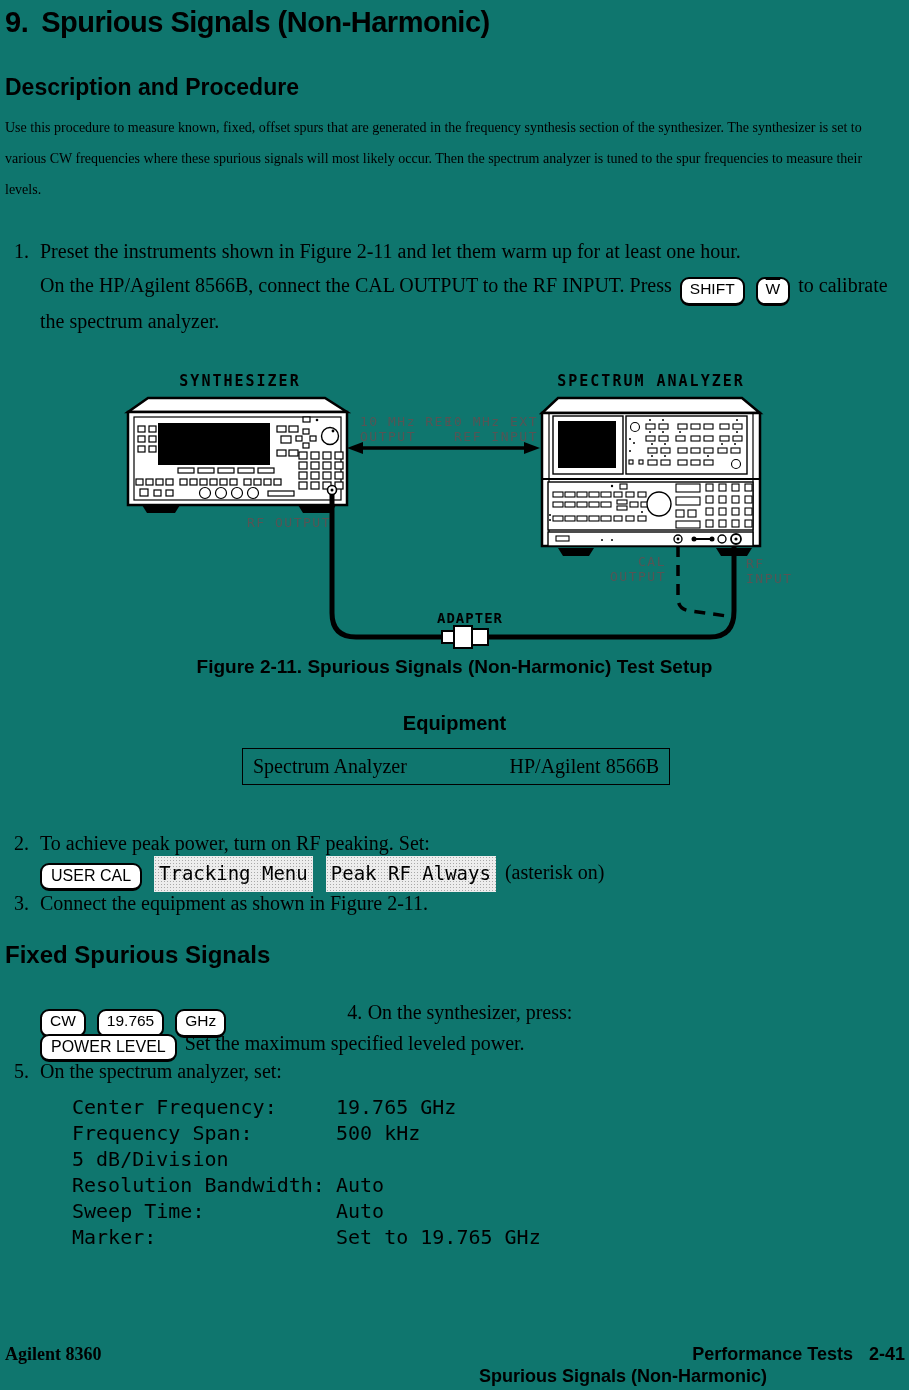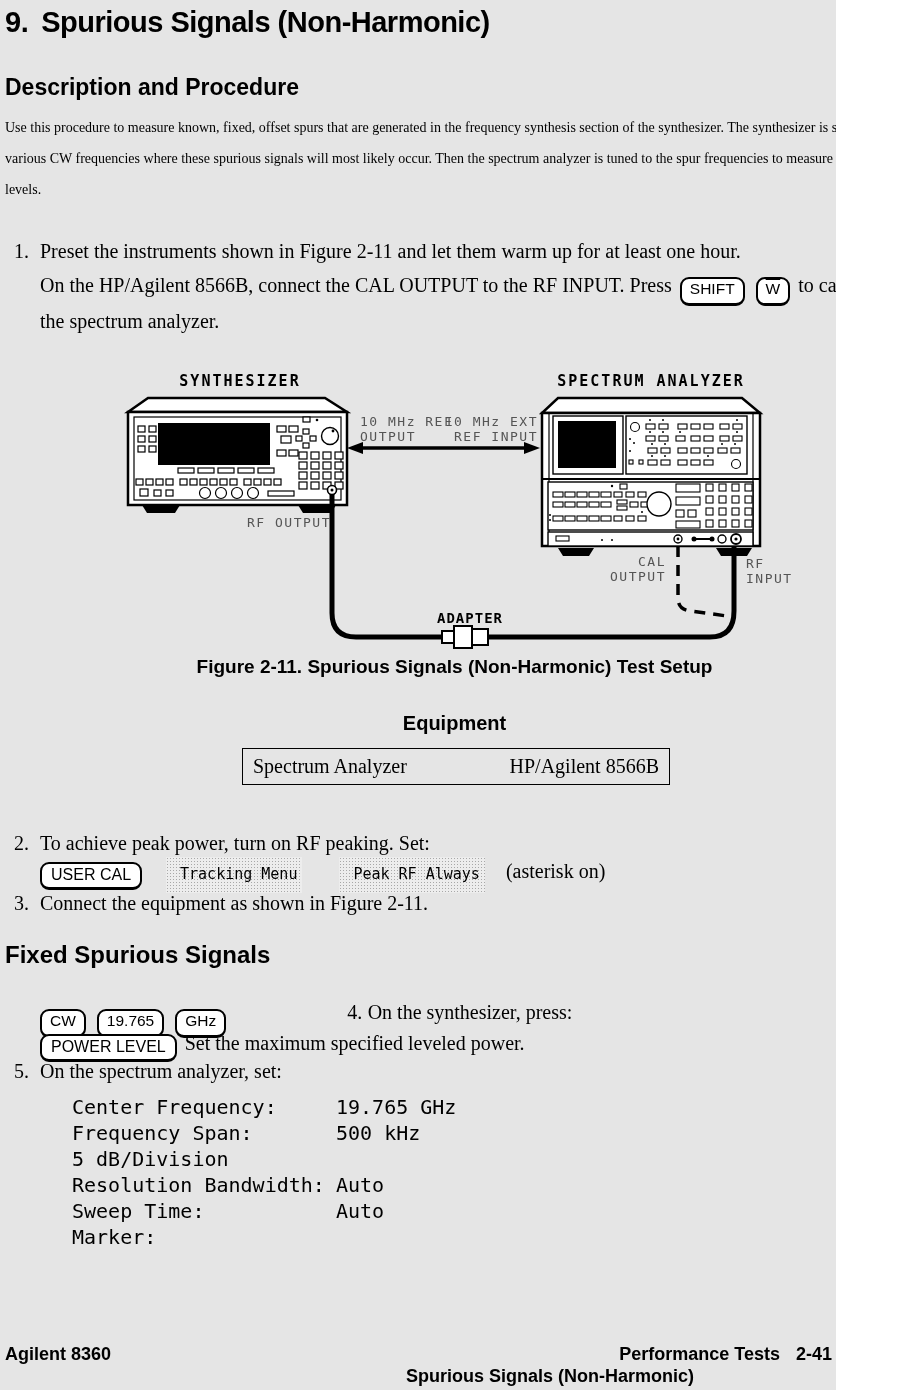--- a/index.html
+++ b/index.html
@@ -1,16 +1,16 @@
 <!DOCTYPE html>
 <html><head>
 <meta charset="utf-8">
 <style>
   html,body{margin:0;padding:0;background:#fff;}
-  #page{position:relative;width:836px;height:1390px;background:#e5e5e5;overflow:hidden;
+  #page{position:relative;width:909px;height:1390px;background:#0f766e;overflow:hidden;
         font-family:"Liberation Serif",serif;color:#000;}
 
   
   .h1{position:absolute;left:5px;top:6px;font-family:"Liberation Sans",sans-serif;
       font-weight:bold;font-size:29px;letter-spacing:-0.5px;white-space:nowrap;}
   .h1 .num{margin-right:13px;}
   .h2{position:absolute;left:5px;top:74px;font-family:"Liberation Sans",sans-serif;
       font-weight:bold;font-size:23px;}
   .h3{position:absolute;left:5px;top:941px;font-family:"Liberation Sans",sans-serif;
       font-weight:bold;font-size:24px;}
@@ -24,24 +24,24 @@
 
   
   .key{display:inline-block;border:2px solid #000;border-bottom-width:3px;border-radius:9px;
        padding:0 8px 4px 8px;margin:0 3px;background:#fff;
        font-family:"Liberation Sans",sans-serif;font-size:15.5px;line-height:20px;
        vertical-align:-2px;white-space:nowrap;}
   .key.big{font-size:16px;padding:1px 9px 2px 9px;}
   .key .ov{text-decoration:overline;}
 
   
-  .menu-item{display:inline-block;font-family:"DejaVu Sans Mono",monospace;font-size:15px;
+  .menu-item{display:inline-block;font-family:"DejaVu Sans Mono",monospace;font-size:19px;
        background-color:#ededed;
        background-image:radial-gradient(#a8a8a8 0.7px, rgba(0,0,0,0) 0.9px);
-       background-size:3px 3px;padding:2px 5px 3px 14px;margin:0 16px;vertical-align:-1px;}
+       background-size:3px 3px;padding:2px 5px 3px 5px;margin:0 4px;vertical-align:-1px;}
 
   
   .figure-wrap{position:absolute;left:0;top:360px;width:909px;height:300px;}
   .fig-title{font-family:"DejaVu Sans Mono",monospace;font-weight:bold;font-size:15px;
        letter-spacing:2px;fill:#000;}
   .fig-port{font-family:"DejaVu Sans Mono",monospace;font-size:13px;letter-spacing:1.5px;fill:#555;}
   .fig-adapter{font-family:"DejaVu Sans Mono",monospace;font-weight:bold;font-size:14px;
        letter-spacing:1px;fill:#000;}
   .caption{position:absolute;left:0;top:656px;width:909px;text-align:center;
        font-family:"Liberation Sans",sans-serif;font-weight:bold;font-size:19px;}
@@ -53,21 +53,21 @@
        border:1.5px solid #000;box-sizing:border-box;display:flex;align-items:center;
        justify-content:space-between;padding:0 10px;font-size:20px;}
 
   
   .settings{position:absolute;left:72px;top:1094px;font-family:"DejaVu Sans Mono",monospace;
        font-size:20px;}
   .settings .row{display:flex;height:26px;line-height:26px;}
   .settings .lbl{width:264px;}
 
   
-  .foot-left{position:absolute;left:5px;top:1344px;font-family:Liberation Sans, sans-serif;
+  .foot-left{position:absolute;left:5px;top:1344px;font-family:Liberation Serif, serif;
        font-weight:bold;font-size:18px;}
   .foot-right1{position:absolute;right:4px;top:1344px;font-family:"Liberation Sans",sans-serif;
        font-weight:bold;font-size:18px;}
   .foot-right1 .pg{margin-left:16px;}
   .foot-right2{position:absolute;right:142px;top:1366px;font-family:"Liberation Sans",sans-serif;
        font-weight:bold;font-size:18px;}
 </style>
 </head>
 <body>
 
@@ -413,20 +413,21 @@
     <div class="row">
       <span class="lbl">Resolution Bandwidth:</span>
       <span class="val">Auto</span>
     </div>
     <div class="row">
       <span class="lbl">Sweep Time:</span>
       <span class="val">Auto</span>
     </div>
     <div class="row">
       <span class="lbl">Marker:</span>
+      <span class="val">Set to 19.765 GHz</span>
     </div>
   </div>
 
   <div class="foot-left">Agilent 8360</div>
   <div class="foot-right1">
     <span>Performance Tests</span><span class="pg">2-41</span>
   </div>
   <div class="foot-right2">Spurious Signals (Non-Harmonic)</div>
 
 </div>

